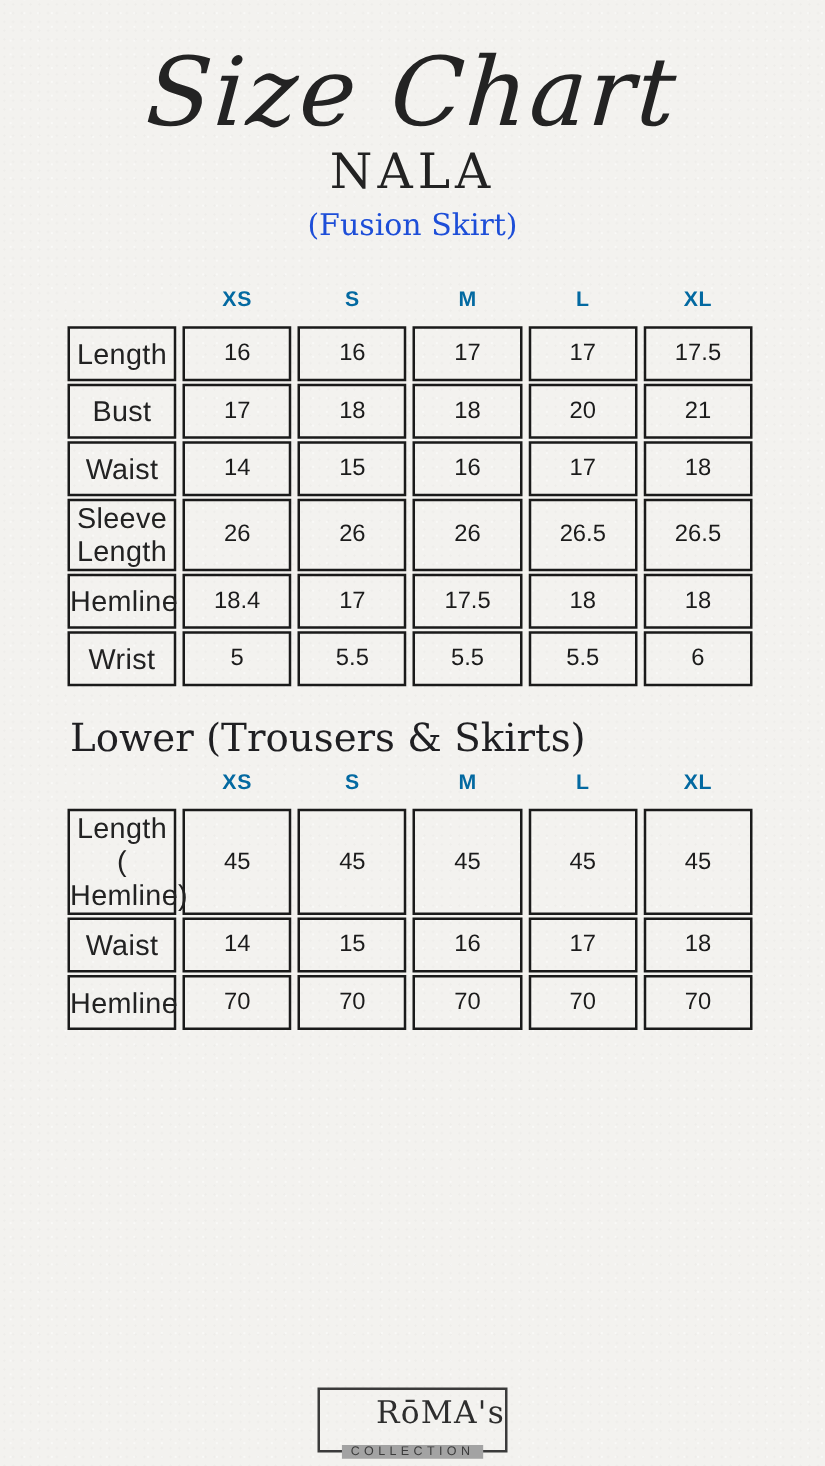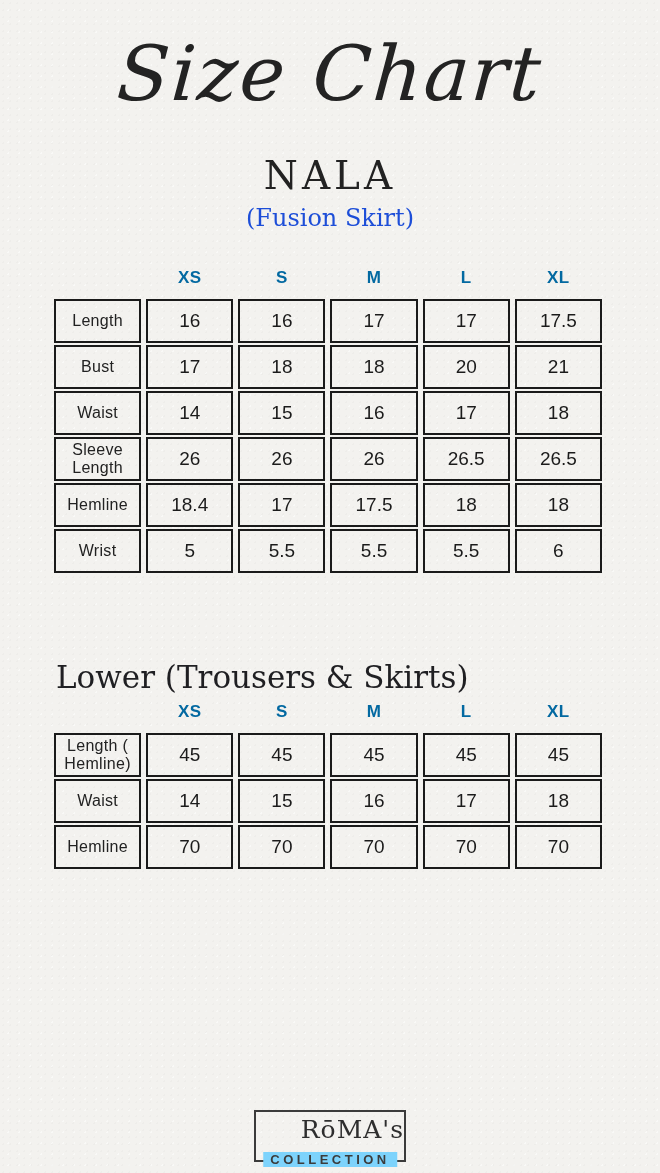--- a/index.html
+++ b/index.html
@@ -30,21 +30,20 @@
     font-family: "DejaVu Serif", serif;
     font-style: italic;
     font-weight: 400;
     font-size: 76px;
     line-height: 1.15;
     color: #232323;
     letter-spacing: 2px;
     transform: skewX(-4deg);
   }
   .product-name {
-    margin-top: 38px;
     text-align: center;
     font-family: "DejaVu Serif", serif;
     font-weight: 400;
     font-size: 39px;
     line-height: 1.1;
     letter-spacing: 4px;
     color: #222;
   }
   .product-subtitle {
     margin-top: 6px;
@@ -52,21 +51,21 @@
     font-family: "DejaVu Serif", serif;
     font-weight: 400;
     font-size: 24px;
     color: #1d4ed8;
   }
   .chart-section {
     margin: 0 0 0 54px;
     width: 552px;
   }
   .section-blouse { margin-top: 32px; }
-  .section-lower  { margin-top: 84px; }
+  .section-lower  { margin-top: 22px; }
   .section-heading {
     font-family: "DejaVu Serif", serif;
     font-weight: 400;
     font-size: 33px;
     line-height: 1.2;
     color: #1f1f22;
     margin: 0 0 0 2px;
   }
   .section-lower .section-heading { font-size: 31px; }
   table.size-table {
@@ -91,21 +90,21 @@
   table.size-table td {
     border: 2px solid #1a1a1a;
     height: 40px;
     padding: 0;
     text-align: center;
     vertical-align: middle;
     background: transparent;
   }
   td.label-cell {
     width: 178px;
-    font-size: 16px;
+    font-size: 23px;
     color: #222;
     letter-spacing: 0.3px;
   }
   td.value-cell {
     width: 64px;
     font-size: 19px;
     color: #1b1b1b;
   }
   .brand-logo {
     position: absolute;
@@ -125,25 +124,25 @@
     font-family: "DejaVu Serif", serif;
     font-size: 25px;
     letter-spacing: 1px;
     color: #2e2e2e;
   }
   .brand-tagline {
     position: absolute;
     left: 50%;
     bottom: -7px;
     transform: translateX(-50%);
-    background-color: #7dd3fc;
+    background-color: #a3a3a3;
     padding: 0 7px;
     font-family: "Liberation Sans", sans-serif;
-    font-size: 13px;
-    font-weight: 700;
+    font-size: 10px;
+    font-weight: 400;
     letter-spacing: 3.5px;
     color: #3b3b3b;
     white-space: nowrap;
   }
 </style>
 </head>
 <body>
 
 <div class="page">
 

